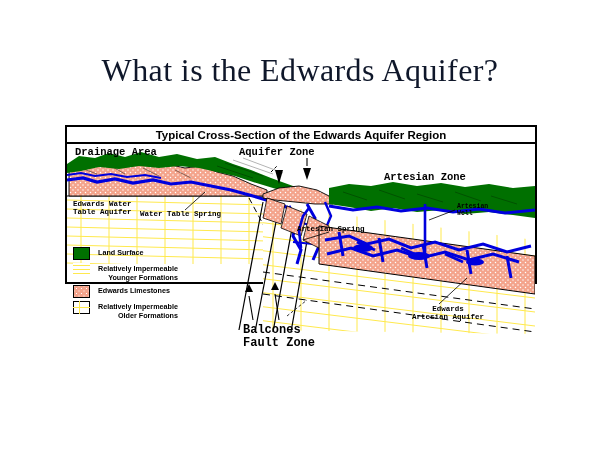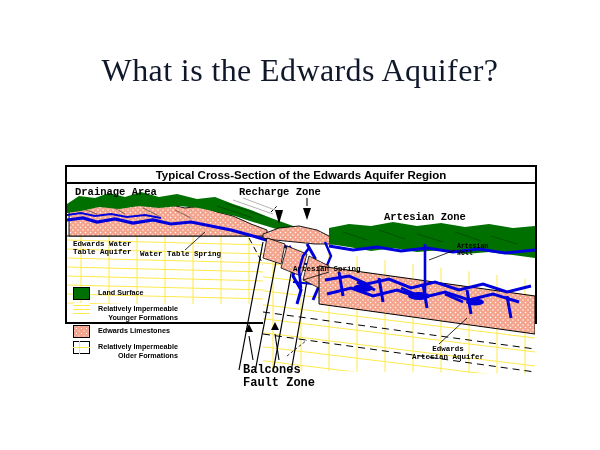--- a/index.html
+++ b/index.html
@@ -32,21 +32,20 @@
   
   #figure {
     position: absolute;
     left: 65px;
     top: 125px;
     width: 472px;
     height: 159px;
     border: 2px solid #000000;
     background: #ffffff;
     box-sizing: border-box;
-    margin-top: 40px;
   }
   #figure-caption {
     position: absolute;
     left: 0; top: 0;
     width: 100%;
     height: 17px;
     line-height: 17px;
     text-align: center;
     font-size: 11.5px;
     font-weight: bold;
@@ -77,21 +76,21 @@
   .lbl-head { font-size: 10.5px; font-weight: bold; }
   .lbl-small { font-size: 7.5px; font-weight: bold; }
   .lbl-tiny  { font-size: 6.5px; font-weight: bold; }
 
   #lbl-drainage-area { left: 8px;   top: 3px; }
   #lbl-recharge-zone { left: 172px; top: 3px; }
   #lbl-artesian-zone { left: 317px; top: 28px; }
 
   #lbl-edwards-water-table { left: 6px;   top: 57px; }
   #lbl-water-table-spring  { left: 73px;  top: 67px; }
-  #lbl-artesian-spring     { left: 226px; top: 82px; }
+  #lbl-artesian-spring     { left: 206px; top: 82px; padding-left: 24px; }
   #lbl-artesian-well       { left: 390px; top: 60px; }
   #lbl-edwards-artesian    { left: 345px; top: 162px; text-align: center; }
   #lbl-balcones-fault      { left: 176px; top: 180px; font-size: 12px; }
 
   
   #legend {
     position: absolute;
     left: 6px;
     top: 103px;
     width: 150px;
@@ -392,21 +391,21 @@
         <path d="M186,176 L182,152" stroke-width="1.1"></path>
         <path d="M178,148 L186,148 L182,140 Z" fill="#000000" stroke="none"></path>
         <path d="M212,176 L208,150" stroke-width="1.1"></path>
         <path d="M204,146 L212,146 L208,138 Z" fill="#000000" stroke="none"></path>
         <path d="M220,172 L240,156" stroke-dasharray="3 2"></path>
       </g>
     </svg>
 
     <div class="lbl lbl-head" id="lbl-drainage-area">Drainage Area</div>
 
-    <div class="lbl lbl-head" id="lbl-recharge-zone">Recharge Zone</div>
+    <div class="lbl lbl-head" id="lbl-recharge-zone">Aquifer Zone</div>
 
     <div class="lbl lbl-head" id="lbl-artesian-zone">Artesian Zone</div>
 
     <div class="lbl lbl-small" id="lbl-edwards-water-table">
       <div>Edwards Water</div>
       <div>Table Aquifer</div>
     </div>
 
     <div class="lbl lbl-small" id="lbl-water-table-spring">Water Table Spring</div>
 

